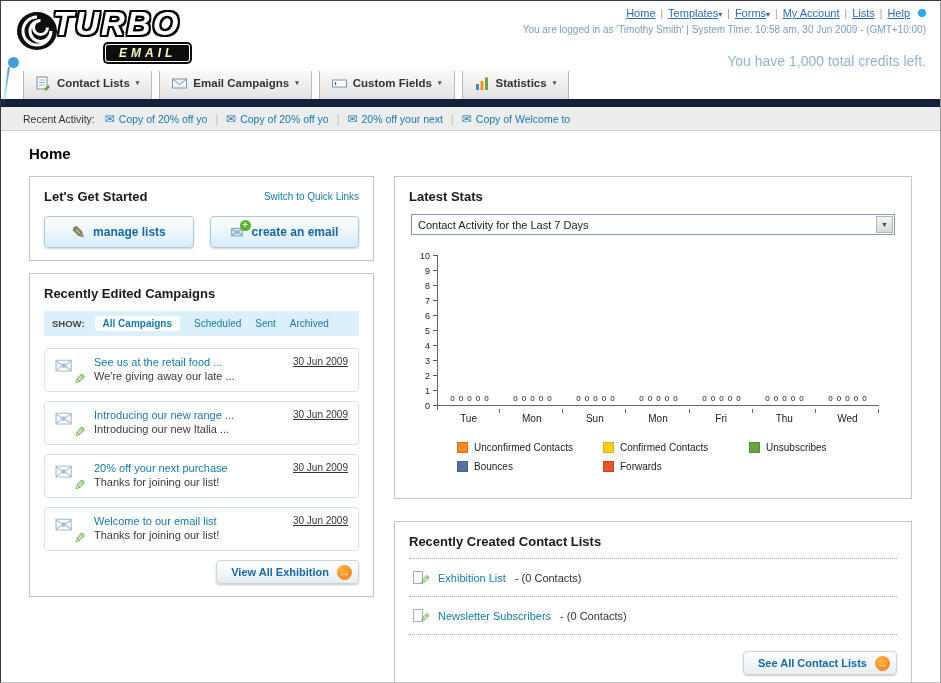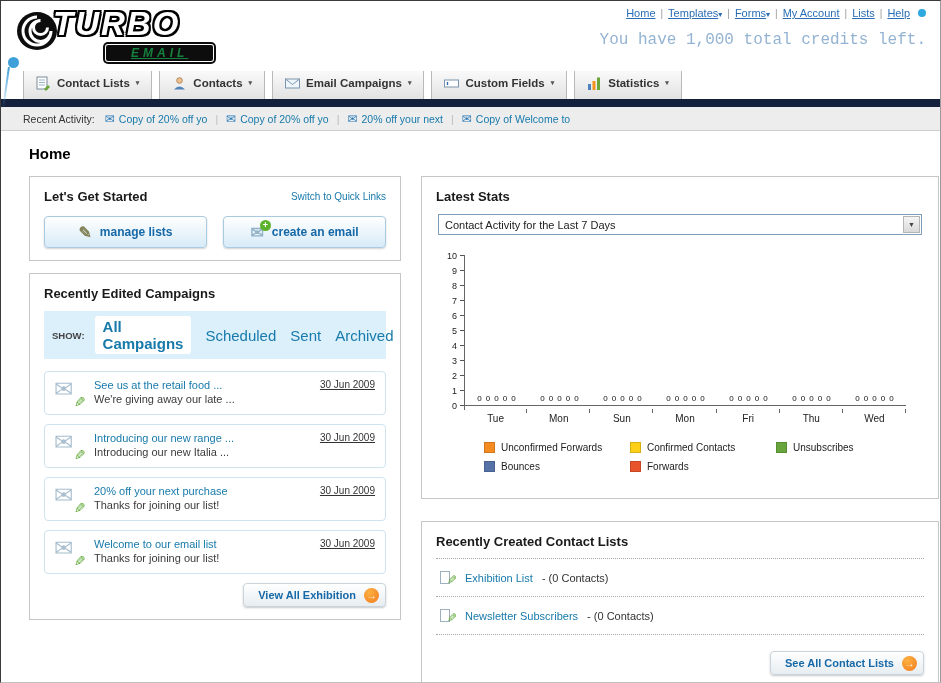--- a/index.html
+++ b/index.html
@@ -13,30 +13,30 @@
   .blue-dot{position:absolute;left:7px;top:56px;width:11px;height:11px;border-radius:50%;background:#3f9fd8;z-index:5;}
   .blue-tail{position:absolute;left:4px;top:66px;width:2px;height:42px;background:linear-gradient(#3f9fd8,rgba(63,159,216,0));transform:rotate(8deg);z-index:5;}
 
   
   .header{position:relative;height:70px;background:#fff;}
   .logo{position:absolute;left:14px;top:4px;display:flex;align-items:flex-start;}
   .logo-swirl{display:inline-block;margin-top:4px;}
   .logo-text{display:block;margin-left:-6px;}
   .logo-turbo{display:block;font-size:33px;font-weight:800;font-style:italic;letter-spacing:2px;color:#fff;
     text-shadow:-2px -2px 0 #000,2px -2px 0 #000,-2px 2px 0 #000,2px 2px 0 #000,0 -2px 0 #000,0 2px 0 #000,-2px 0 0 #000,2px 0 0 #000;}
-  .logo-email{display:inline-block;margin:-10px 0 0 52px;background:#0d0d0d;color:#15803d;font-style:italic;font-weight:bold;
-    font-size:12px;letter-spacing:4px;padding:2px 26px;border-radius:3px;box-shadow:inset 0 0 0 1px #fff,0 0 0 2px #0d0d0d;text-decoration:underline;}
+  .logo-email{display:inline-block;margin:-10px 0 0 52px;background:#0d0d0d;color:#fef9c3;font-style:italic;font-weight:bold;
+    font-size:12px;letter-spacing:4px;padding:2px 14px;border-radius:3px;box-shadow:inset 0 0 0 1px #fff,0 0 0 2px #0d0d0d;}
   .top-right{position:absolute;right:14px;top:6px;text-align:right;}
   .top-links{font-size:11px;display:flex;align-items:center;justify-content:flex-end;gap:5px;}
   .top-link{color:#2a6db5;text-decoration:underline;}
   .top-link .dd{font-size:8px;text-decoration:none;display:inline-block;}
   .sep{color:#999;font-size:10px;}
   .help-dot{width:8px;height:8px;border-radius:50%;background:#2ea8e0;display:inline-block;margin-left:3px;}
   .login-info{margin-top:5px;font-size:10px;color:#7b9dbf;}
-  .credits-info{margin-top:12px;font-size:16px;color:#93b3d2;font-family:Liberation Mono, monospace;}
+  .credits-info{margin-top:18px;font-size:14px;color:#93b3d2;}
 
   
   .main-nav{display:flex;align-items:flex-end;gap:7px;padding-left:22px;height:28px;background:#fff;}
   .nav-tab{display:flex;align-items:center;gap:6px;height:16px;padding:16px 12px;background:linear-gradient(#fdfdfd,#e2e2e2);
     border:1px solid #b9b9b9;border-bottom:none;border-radius:5px 5px 0 0;font-size:11.5px;font-weight:bold;color:#333;cursor:pointer;}
   .nav-dd{font-size:7px;color:#555;}
   .nav-icon{display:inline-flex;width:15px;height:15px;align-items:center;justify-content:center;}
   .dark-bar{height:8px;background:#15213c;}
 
   
@@ -63,21 +63,21 @@
   .big-btn{flex:1;display:flex;align-items:center;justify-content:center;gap:8px;height:32px;border:1px solid #a9cbe2;border-radius:4px;
     background:linear-gradient(#ffffff,#d7ebf8);box-shadow:0 1px 2px rgba(0,0,0,.18);font-size:12px;font-weight:bold;color:#1668a7;}
   .btn-ico{font-size:16px;color:#83835a;}
   .env-wrap{position:relative;color:#93b2c8;}
   .env-wrap .plus{position:absolute;right:-7px;top:-3px;width:11px;height:11px;border-radius:50%;background:#5cb22c;color:#fff;
     font-size:9px;line-height:11px;text-align:center;font-weight:bold;}
 
   
   .show-row{background:#dcf0fb;display:flex;align-items:center;gap:10px;padding:5px 8px;margin:10px 0 12px;}
   .show-label{font-size:9.5px;font-weight:bold;color:#444;}
-  .filters{display:flex;align-items:center;gap:14px;font-size:15px;}
+  .filters{display:flex;align-items:center;gap:14px;font-size:10px;}
   .show-tab{color:#187aab;}
   .show-tab.selected{background:#fff;padding:2px 8px;border-radius:3px;font-weight:bold;}
   .campaign-item{position:relative;border:1px solid #cfe3f0;border-radius:4px;padding:7px 9px;display:flex;gap:10px;margin-bottom:9px;background:#fff;}
   .campaign-icon{position:relative;width:30px;height:28px;flex:0 0 30px;}
   .campaign-icon .env{position:absolute;left:0;top:-3px;font-size:23px;color:#a9bfcf;}
   .campaign-icon .pen{position:absolute;right:-2px;bottom:-3px;font-size:14px;color:#5aa62f;transform:scaleX(-1);}
   .campaign-text{display:flex;flex-direction:column;gap:2px;}
   .campaign-title{font-size:11px;color:#187aab;}
   .campaign-sub{font-size:11px;color:#3b3b3b;}
   .campaign-date{position:absolute;right:10px;top:7px;font-size:10px;color:#333;text-decoration:underline;}
@@ -147,46 +147,37 @@
           <span class="sep">|</span>
           <a class="top-link">Forms<span class="dd"> ▾</span></a>
           <span class="sep">|</span>
           <a class="top-link">My Account</a>
           <span class="sep">|</span>
           <a class="top-link">Lists</a>
           <span class="sep">|</span>
           <a class="top-link">Help</a>
           <span class="help-dot"></span>
         </div>
+      <div class="login-info">You are logged in as 'Timothy Smith' | System Time: 10:58 am, 30 Jun 2009 - (GMT+10:00)</div>
       <div class="credits-info">You have 1,000 total credits left.</div>
     </div>
   </header>
 
   <nav class="main-nav">
       <div class="nav-tab">
         <span class="nav-icon">
           <svg width="15" height="15">
             <rect x="1" y="1" width="10" height="12" fill="#fff" stroke="#7a8a99"></rect>
             <line x1="3" y1="4" x2="9" y2="4" stroke="#9ab4c6"></line>
             <line x1="3" y1="6.5" x2="9" y2="6.5" stroke="#9ab4c6"></line>
             <line x1="3" y1="9" x2="9" y2="9" stroke="#9ab4c6"></line>
             <path d="M8 13 L12 9 L14 11 L10 15 Z" fill="#6aa63a"></path>
           </svg>
         </span>
         <span class="nav-label">Contact Lists</span>
-        <span class="nav-dd">▾</span>
-      </div>
-      <div class="nav-tab">
-        <span class="nav-icon">
-          <svg width="15" height="15">
-            <circle cx="7.5" cy="4.5" r="2.8" fill="#f0c08f" stroke="#b08a5a"></circle>
-            <path d="M2 13.5 Q7.5 7.5 13 13.5 Z" fill="#4f81bd"></path>
-          </svg>
-        </span>
-        <span class="nav-label">Contacts</span>
         <span class="nav-dd">▾</span>
       </div>
       <div class="nav-tab">
         <span class="nav-icon">
           <svg width="15" height="15">
             <rect x="0.5" y="3" width="14" height="9" fill="#eef5fb" stroke="#7a95ad"></rect>
             <path d="M0.5 3 L7.5 8.5 L14.5 3" fill="none" stroke="#7a95ad"></path>
           </svg>
         </span>
         <span class="nav-label">Email Campaigns</span>
@@ -435,21 +426,21 @@
                     <div class="x-cell">Mon</div>
                     <div class="x-cell">Fri</div>
                     <div class="x-cell">Thu</div>
                     <div class="x-cell">Wed</div>
                   </div>
               </div>
             </div>
             <div class="legend">
                 <div class="legend-item">
                   <span class="swatch" style="background: rgb(246, 139, 31);"></span>
-                  <span class="legend-label">Unconfirmed Forwards</span>
+                  <span class="legend-label">Unconfirmed Contacts</span>
                 </div>
                 <div class="legend-item">
                   <span class="swatch" style="background: rgb(253, 208, 23);"></span>
                   <span class="legend-label">Confirmed Contacts</span>
                 </div>
                 <div class="legend-item">
                   <span class="swatch" style="background: rgb(104, 166, 61);"></span>
                   <span class="legend-label">Unsubscribes</span>
                 </div>
                 <div class="legend-item">

